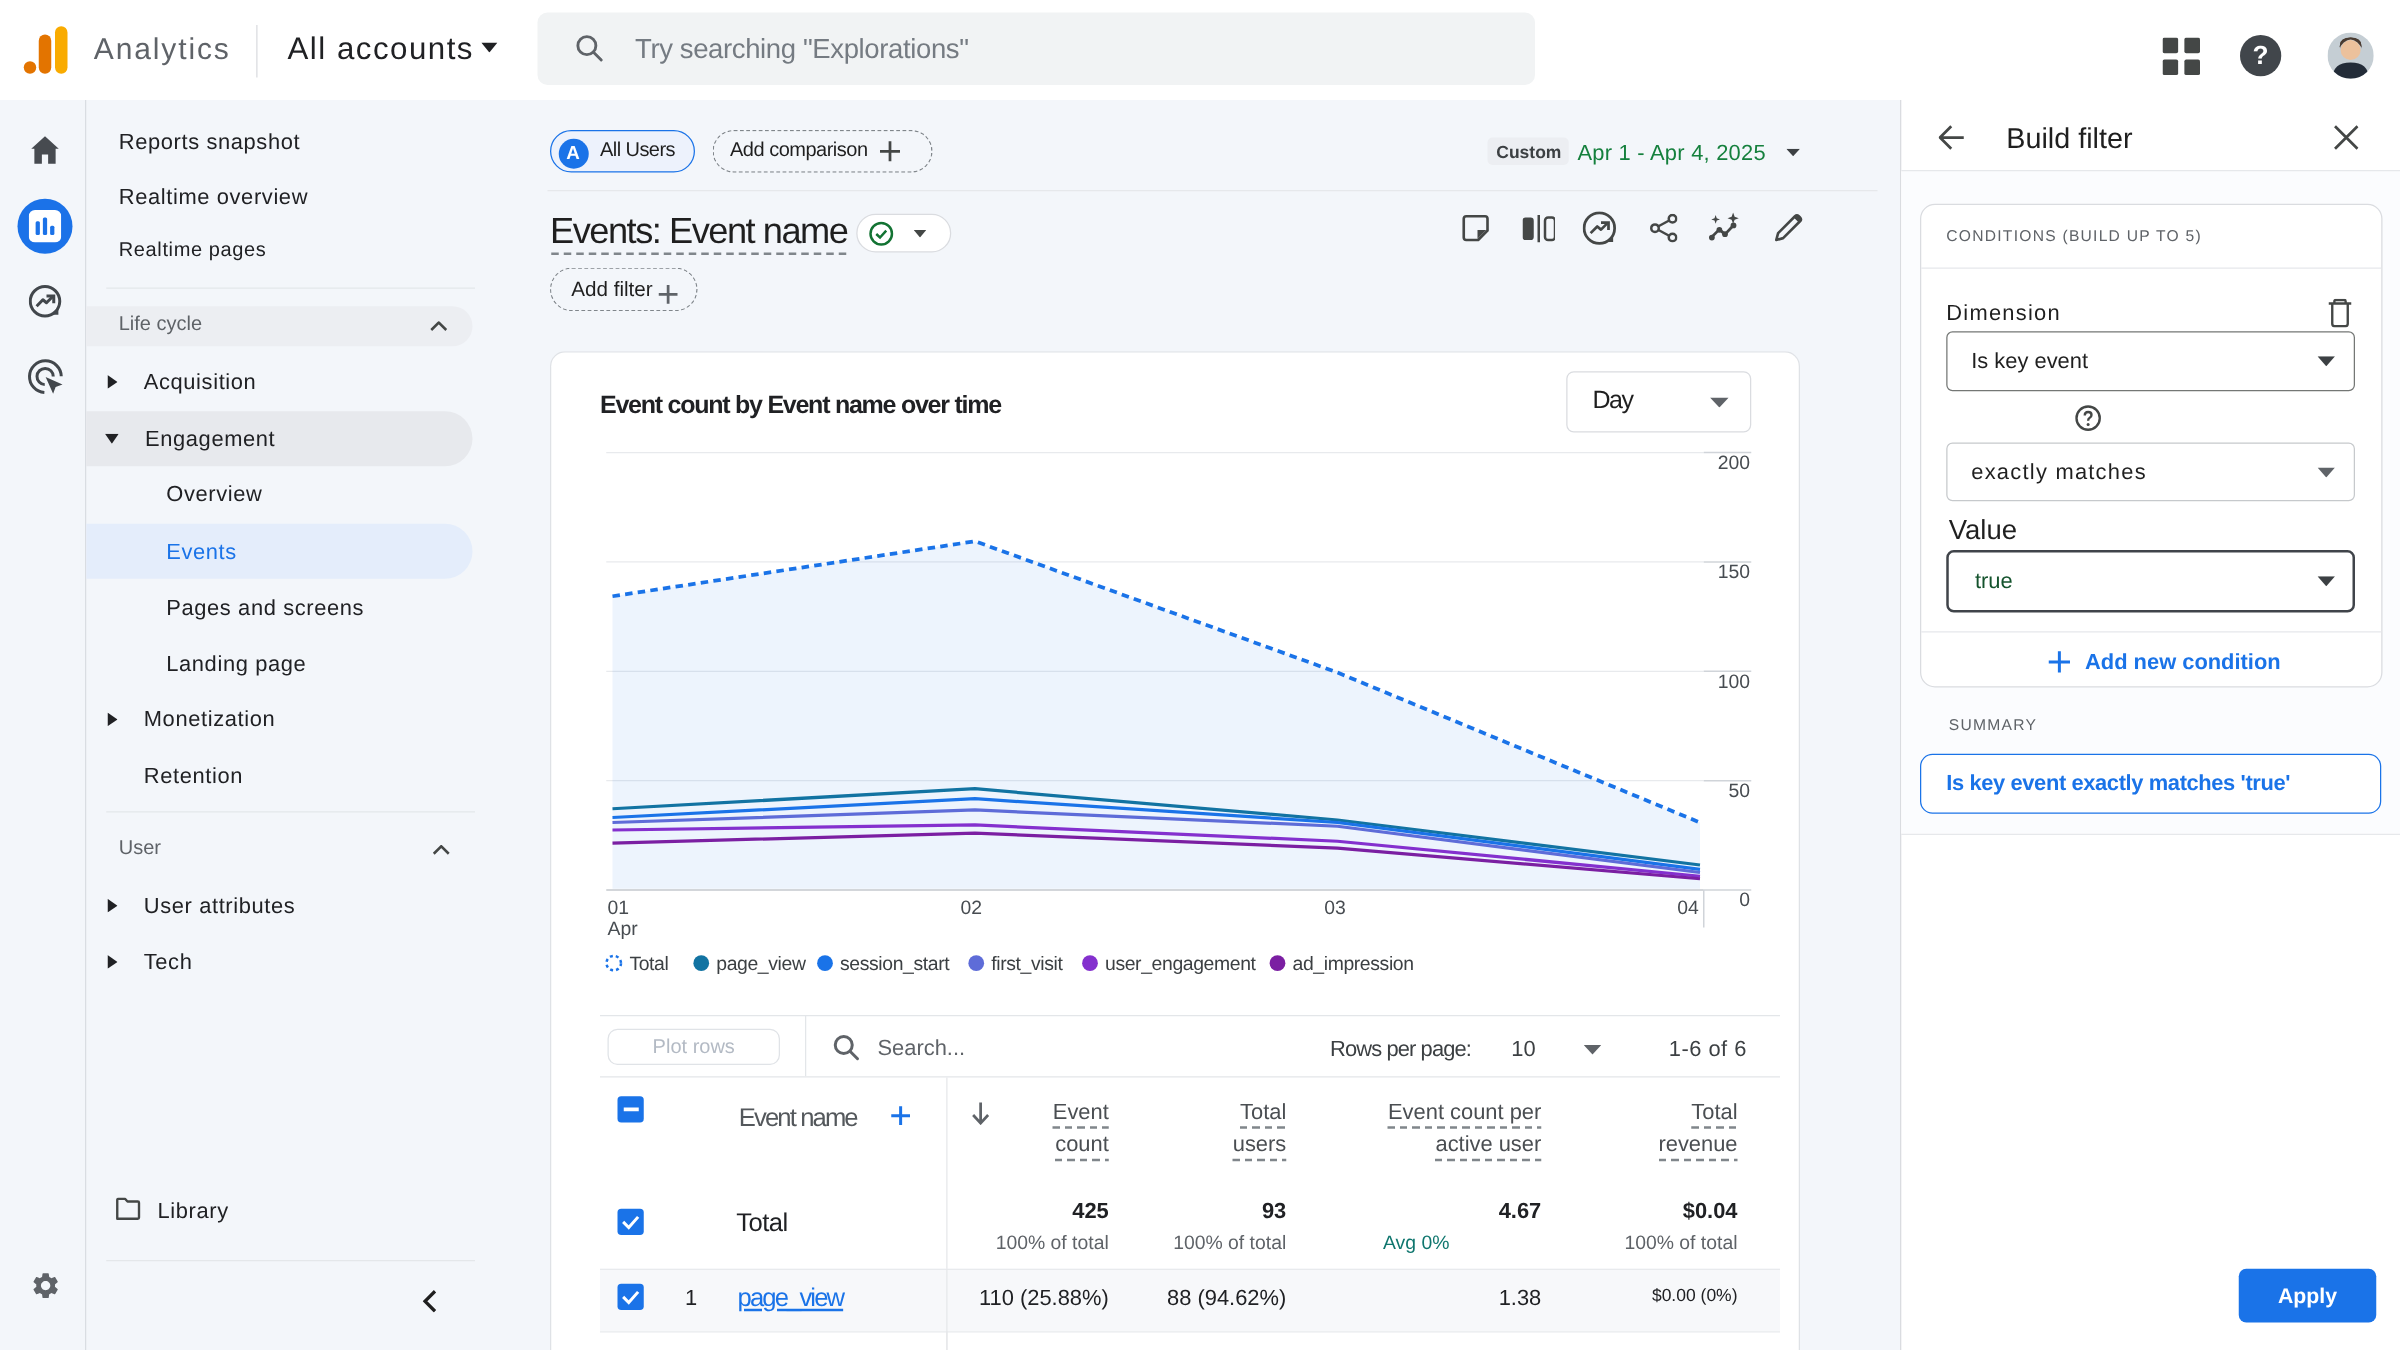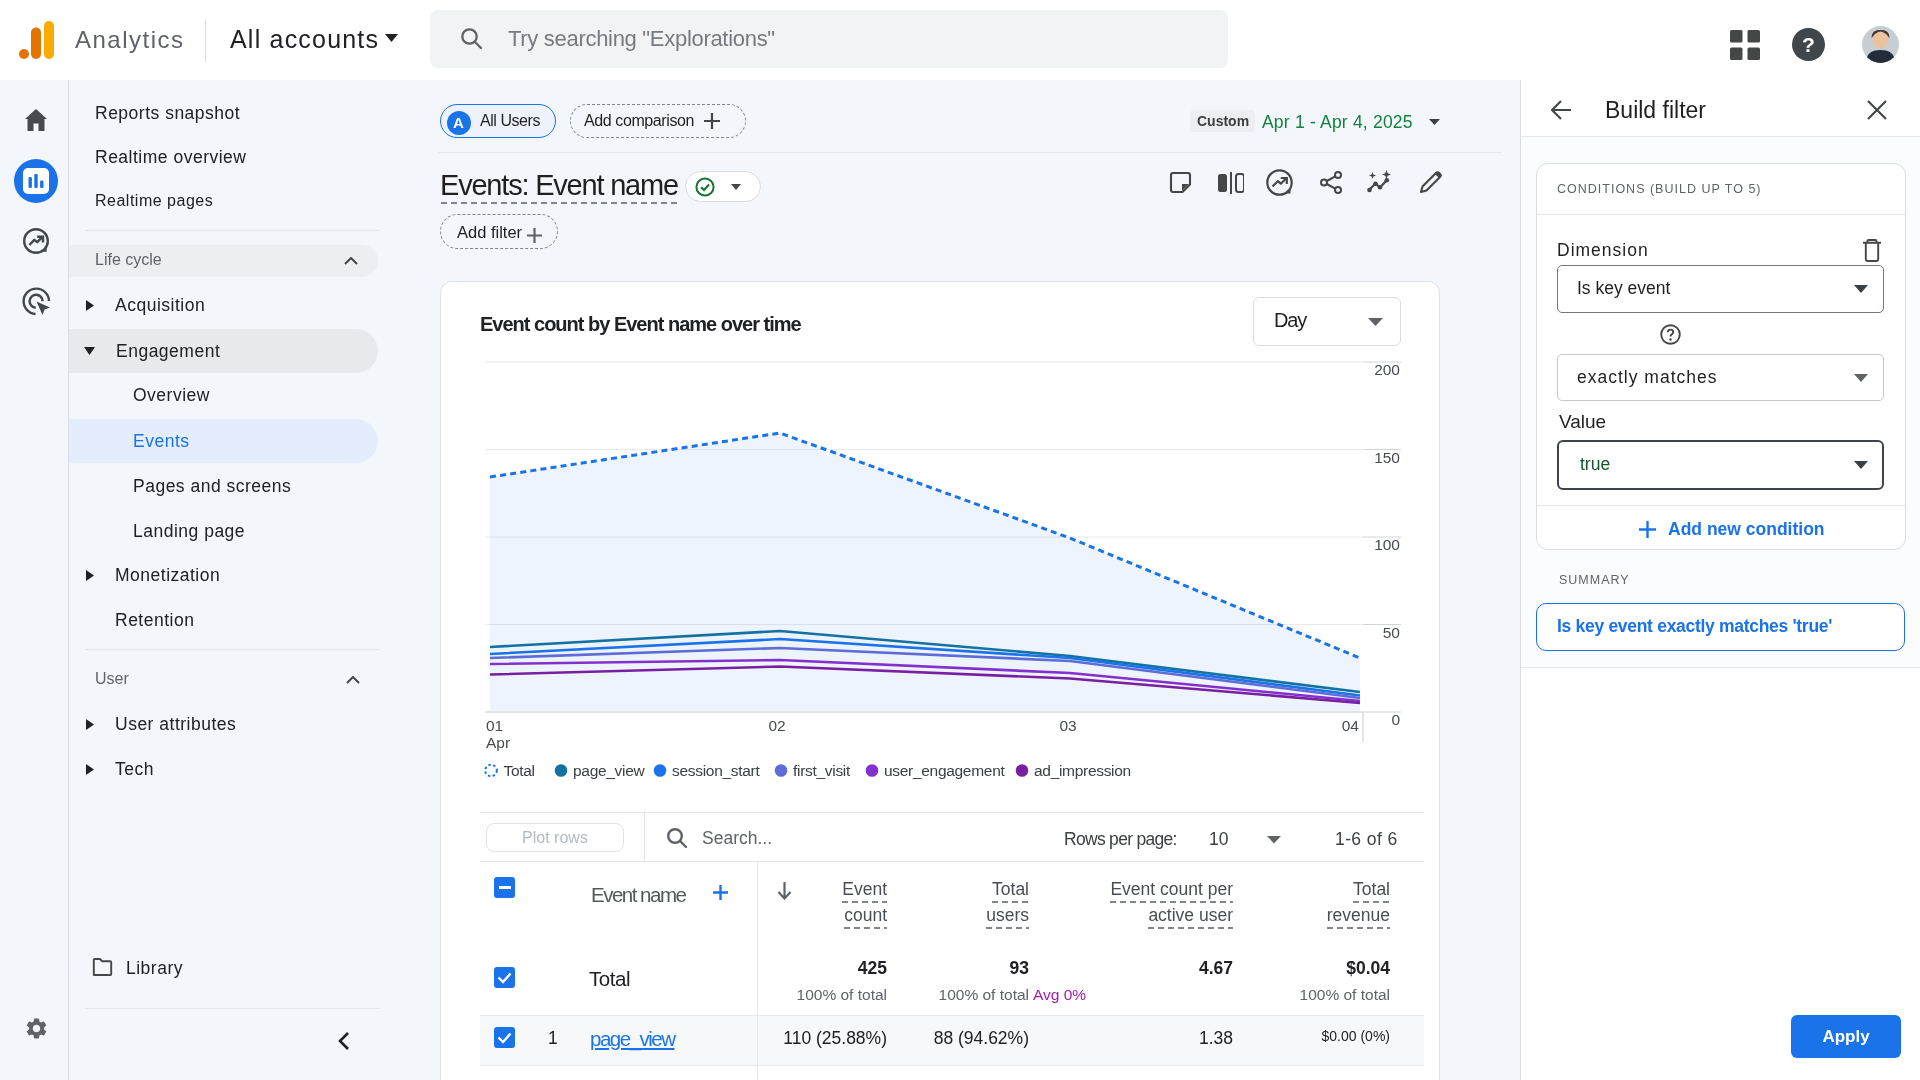--- a/index.html
+++ b/index.html
@@ -316,21 +316,21 @@
   <div class="abs" style="left:494px;top:966.5px;width:21px;height:21px;background:#1a73e8;border-radius:3px;"></div>
   <svg class="abs" style="left:494px;top:966.5px;" width="21" height="21" viewBox="0 0 21 21">
       <path d="M4.5 10.5 L9 15 L16.5 6.5" fill="none" stroke="#fff" stroke-width="2.4"></path>
     </svg>
   <div class="txt" style="left:589px;top:967px;font-size:20.5px;letter-spacing:-0.45px;color:#202124;">Total</div>
   <div class="txt" style="left:687px;top:958px;width:200px;text-align:right;font-size:17.5px;font-weight:bold;">425</div>
   <div class="txt" style="left:687px;top:986px;width:200px;text-align:right;font-size:15.5px;color:#5f6368;">100% of total</div>
   <div class="txt" style="left:829px;top:958px;width:200px;text-align:right;font-size:17.5px;font-weight:bold;">93</div>
   <div class="txt" style="left:829px;top:986px;width:200px;text-align:right;font-size:15.5px;color:#5f6368;">100% of total</div>
   <div class="txt" style="left:1033px;top:958px;width:200px;text-align:right;font-size:17.5px;font-weight:bold;">4.67</div>
-  <div class="txt" style="left:1033px;top:986px;width:200px;text-align:left;font-size:15.5px;color:#a21caf;">Avg 0%</div>
+  <div class="txt" style="left:1033px;top:986px;width:200px;text-align:center;font-size:15.5px;color:#0f766e;">Avg 0%</div>
   <div class="txt" style="left:1190px;top:958px;width:200px;text-align:right;font-size:17.5px;font-weight:bold;">$0.04</div>
   <div class="txt" style="left:1190px;top:986px;width:200px;text-align:right;font-size:15.5px;color:#5f6368;">100% of total</div>
 
   <div class="abs" style="left:480px;top:1015px;width:944px;height:50px;background:#f7f8fa;"></div>
   <div class="hline" style="left:480px;top:1015px;width:944px;background:#e8eaed;"></div>
   <div class="hline" style="left:480px;top:1065px;width:944px;background:#e8eaed;"></div>
   <div class="vline" style="left:757px;top:1015px;height:65px;background:#e6e8ea;"></div>
   <div class="abs" style="left:494px;top:1026.5px;width:21px;height:21px;background:#1a73e8;border-radius:3px;"></div>
   <svg class="abs" style="left:494px;top:1026.5px;" width="21" height="21" viewBox="0 0 21 21">
       <path d="M4.5 10.5 L9 15 L16.5 6.5" fill="none" stroke="#fff" stroke-width="2.4"></path>
@@ -370,21 +370,21 @@
   <svg class="abs" style="left:1660px;top:324px;" width="21" height="21" viewBox="0 0 21 21">
     <circle cx="10.5" cy="10.5" r="9.3" fill="none" stroke="#444746" stroke-width="1.9"></circle>
     <path d="M7.8 8.3 Q7.8 5.6 10.5 5.6 Q13.2 5.6 13.2 8 Q13.2 9.6 11.6 10.4 Q10.5 11 10.5 12.5" fill="none" stroke="#444746" stroke-width="1.9"></path>
     <circle cx="10.5" cy="15.5" r="1.2" fill="#444746"></circle>
   </svg>
   <div class="abs" style="left:1557px;top:354px;width:327px;height:47px;border:1px solid #c6c9cc;border-radius:5px;background:#fff;"></div>
   <div class="txt" style="left:1577px;top:367px;font-size:17.5px;letter-spacing:1px;color:#1f1f1f;">exactly matches</div>
   <svg class="abs" style="left:1854px;top:374px;" width="14" height="8" viewBox="0 0 14 8">
       <path d="M0 0 L14 0 L7 8 Z" fill="#5f6368"></path>
     </svg>
-  <div class="txt" style="left:1559px;top:411px;font-size:19px;color:#1f1f1f;">Value</div>
+  <div class="txt" style="left:1559px;top:411px;font-size:22px;color:#1f1f1f;">Value</div>
   <div class="abs" style="left:1557px;top:440px;width:327px;height:50px;border:2px solid #40444a;border-radius:6px;background:#fff;"></div>
   <div class="txt" style="left:1580px;top:454px;font-size:17.5px;color:#14532d;">true</div>
   <svg class="abs" style="left:1854px;top:461px;" width="14" height="8" viewBox="0 0 14 8">
       <path d="M0 0 L14 0 L7 8 Z" fill="#3c4043"></path>
     </svg>
   <div class="hline" style="left:1537px;top:504.5px;width:368px;background:#e6e8eb;"></div>
   <svg class="abs" style="left:1638px;top:520px;" width="19" height="19" viewBox="0 0 19 19">
       <path d="M9.5 1 L9.5 18 M1 9.5 L18 9.5" stroke="#1a73e8" stroke-width="2.4"></path>
     </svg>
   <div class="txt" style="left:1668px;top:519px;font-size:17.5px;font-weight:bold;color:#1a73e8;">Add new condition</div>

